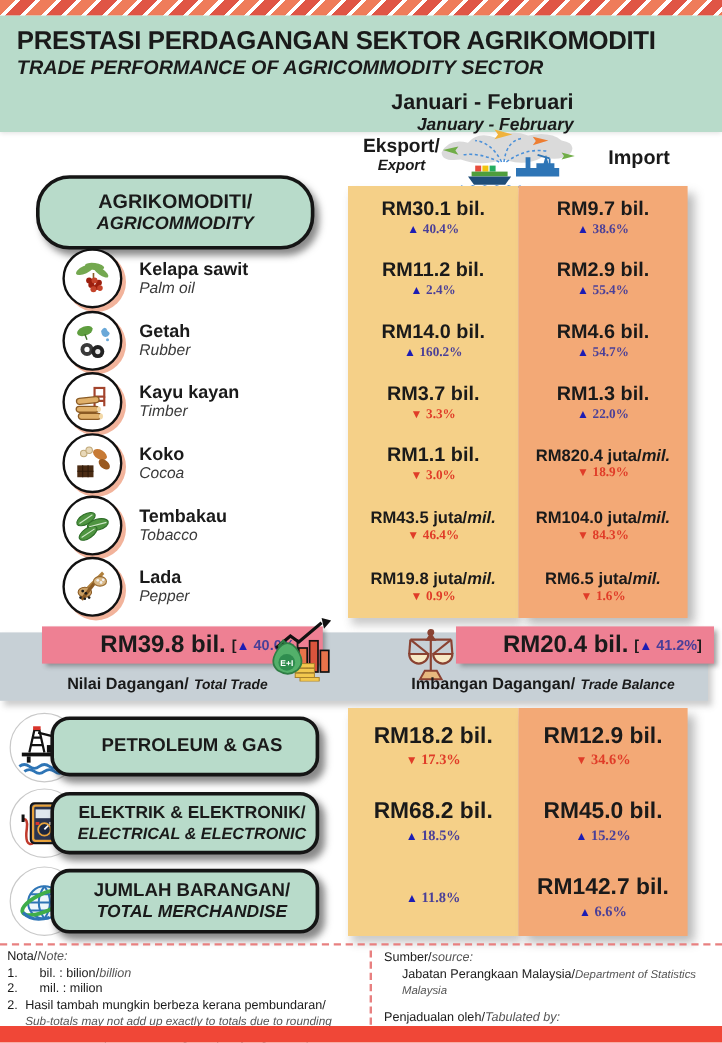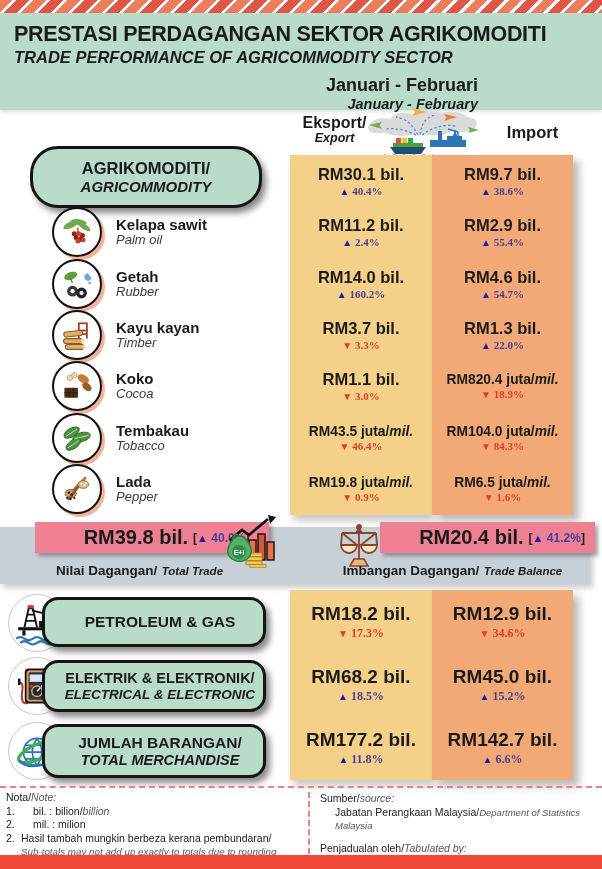--- a/index.html
+++ b/index.html
@@ -516,21 +516,20 @@
           <div class="pct pct-lg" data-dir="up"><span class="arr">▲</span><span class="pnum">18.5%</span></div>
         </div>
         <div class="cell">
           <div class="val val-lg"><span>RM45.0</span><span> bil.</span></div>
           <div class="pct pct-lg" data-dir="up"><span class="arr">▲</span><span class="pnum">15.2%</span></div>
         </div>
       </div>
 
       <div class="trow">
         <div class="cell">
-          <div class="val val-lg"><span>RM177.2</span><span> bil.</span></div>
           <div class="pct pct-lg" data-dir="up"><span class="arr">▲</span><span class="pnum">11.8%</span></div>
         </div>
         <div class="cell">
           <div class="val val-lg"><span>RM142.7</span><span> bil.</span></div>
           <div class="pct pct-lg" data-dir="up"><span class="arr">▲</span><span class="pnum">6.6%</span></div>
         </div>
       </div>
 
     </div>
   </div>

